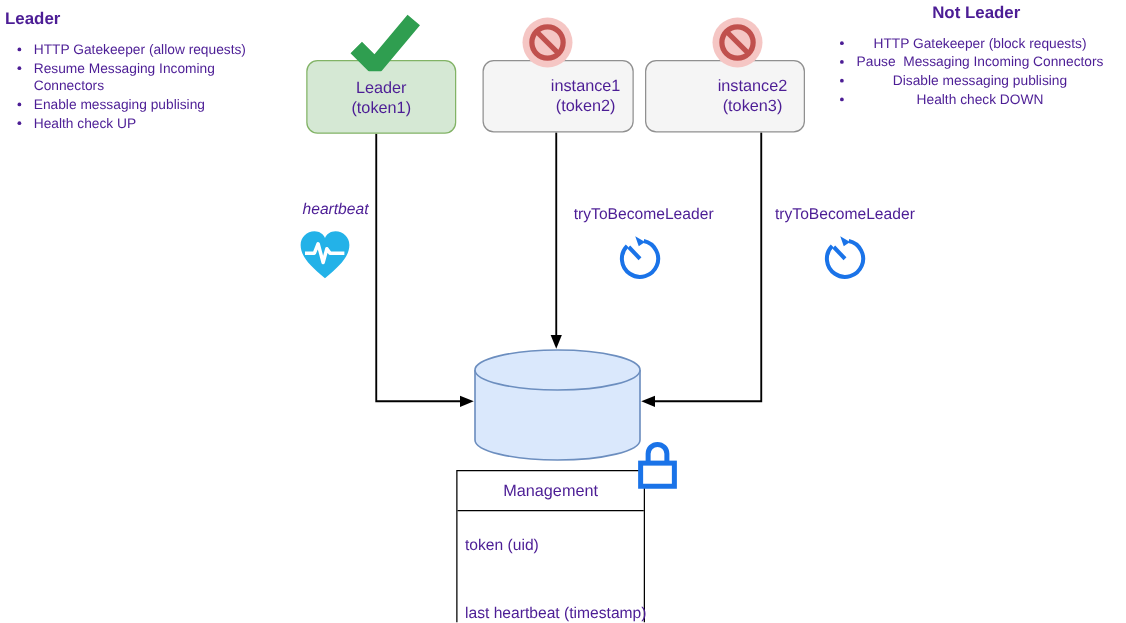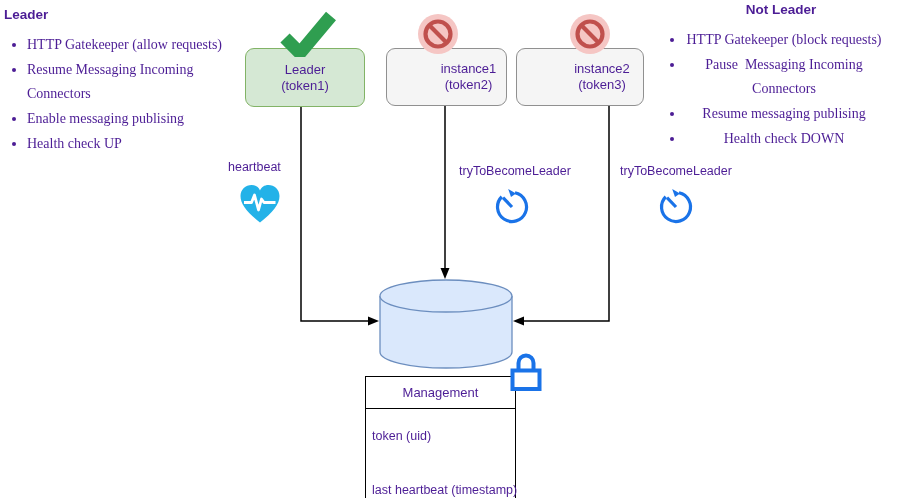--- a/index.html
+++ b/index.html
@@ -4,38 +4,38 @@
 <style>
   html,body { margin:0; padding:0; background:#ffffff; }
   .canvas {
     position:relative; width:901px; height:498px; background:#ffffff;
     font-family:"Liberation Sans", sans-serif; color:#4c1d95; overflow:hidden;
   }
   .abs { position:absolute; }
 
   
   .panel-title { font-weight:bold; font-size:13.5px; line-height:15px; }
-  .bullets { margin:11px 0 0 0; padding-left:23px; font-size:14px; line-height:24px;font-family:Liberation Serif, serif; }
+  .bullets { margin:11px 0 0 0; padding-left:23px; font-size:11px; line-height:14px; }
   .bullets li { width:198px; white-space:pre-wrap; margin:0 0 1px 0; }
   #leader-panel { left:4px; top:7px; width:240px; }
   #not-leader-panel { left:662px; top:2px; width:238px;text-align:center; }
 
   
   .node {
     display:flex; flex-direction:column; align-items:center; justify-content:center;
     border-radius:9px; font-size:13px; line-height:16px; box-sizing:border-box; text-align:center;
   }
   .node-green { background:#d5e8d4; border:1.5px solid #82b366; }
   .node-gray  { background:#f5f5f5; border:1.5px solid #909090;padding-left:44px; }
   #leader-node    { left:245px; top:48px; width:120px; height:59px; }
   #instance1-node { left:386px; top:48px; width:121px; height:58px; }
   #instance2-node { left:516px; top:48px; width:128px; height:58px; }
 
   .edge-label { font-size:12.5px; white-space:nowrap; }
-  #heartbeat-label { left:228px; top:160px; }
+  #heartbeat-label { left:242px; top:160px;font-style:italic; }
   #try1-label { left:459px; top:164px; }
   #try2-label { left:620px; top:164px; }
 
   
   .mgmt-table {
     left:365px; top:376px; width:151px; height:142px; box-sizing:border-box;
     border:1.5px solid #000; background:#fff; display:flex; flex-direction:column; z-index:2;
   }
   .mgmt-header {
     height:31px; flex:0 0 31px; border-bottom:1.4px solid #000;
@@ -76,21 +76,21 @@
       <li>Enable messaging publising</li>
       <li>Health check UP</li>
     </ul>
   </div>
 
   <div class="abs" id="not-leader-panel">
     <div class="panel-title">Not Leader</div>
     <ul class="bullets">
       <li>HTTP Gatekeeper (block requests)</li>
       <li>Pause  Messaging Incoming Connectors</li>
-      <li>Resume messaging publising</li>
+      <li>Disable messaging publising</li>
       <li>Health check DOWN</li>
     </ul>
   </div>
 
   <div class="abs node node-green" id="leader-node">
     <span>Leader</span>
     <span>(token1)</span>
   </div>
   <div class="abs node node-gray" id="instance1-node">
     <span>instance1</span>

